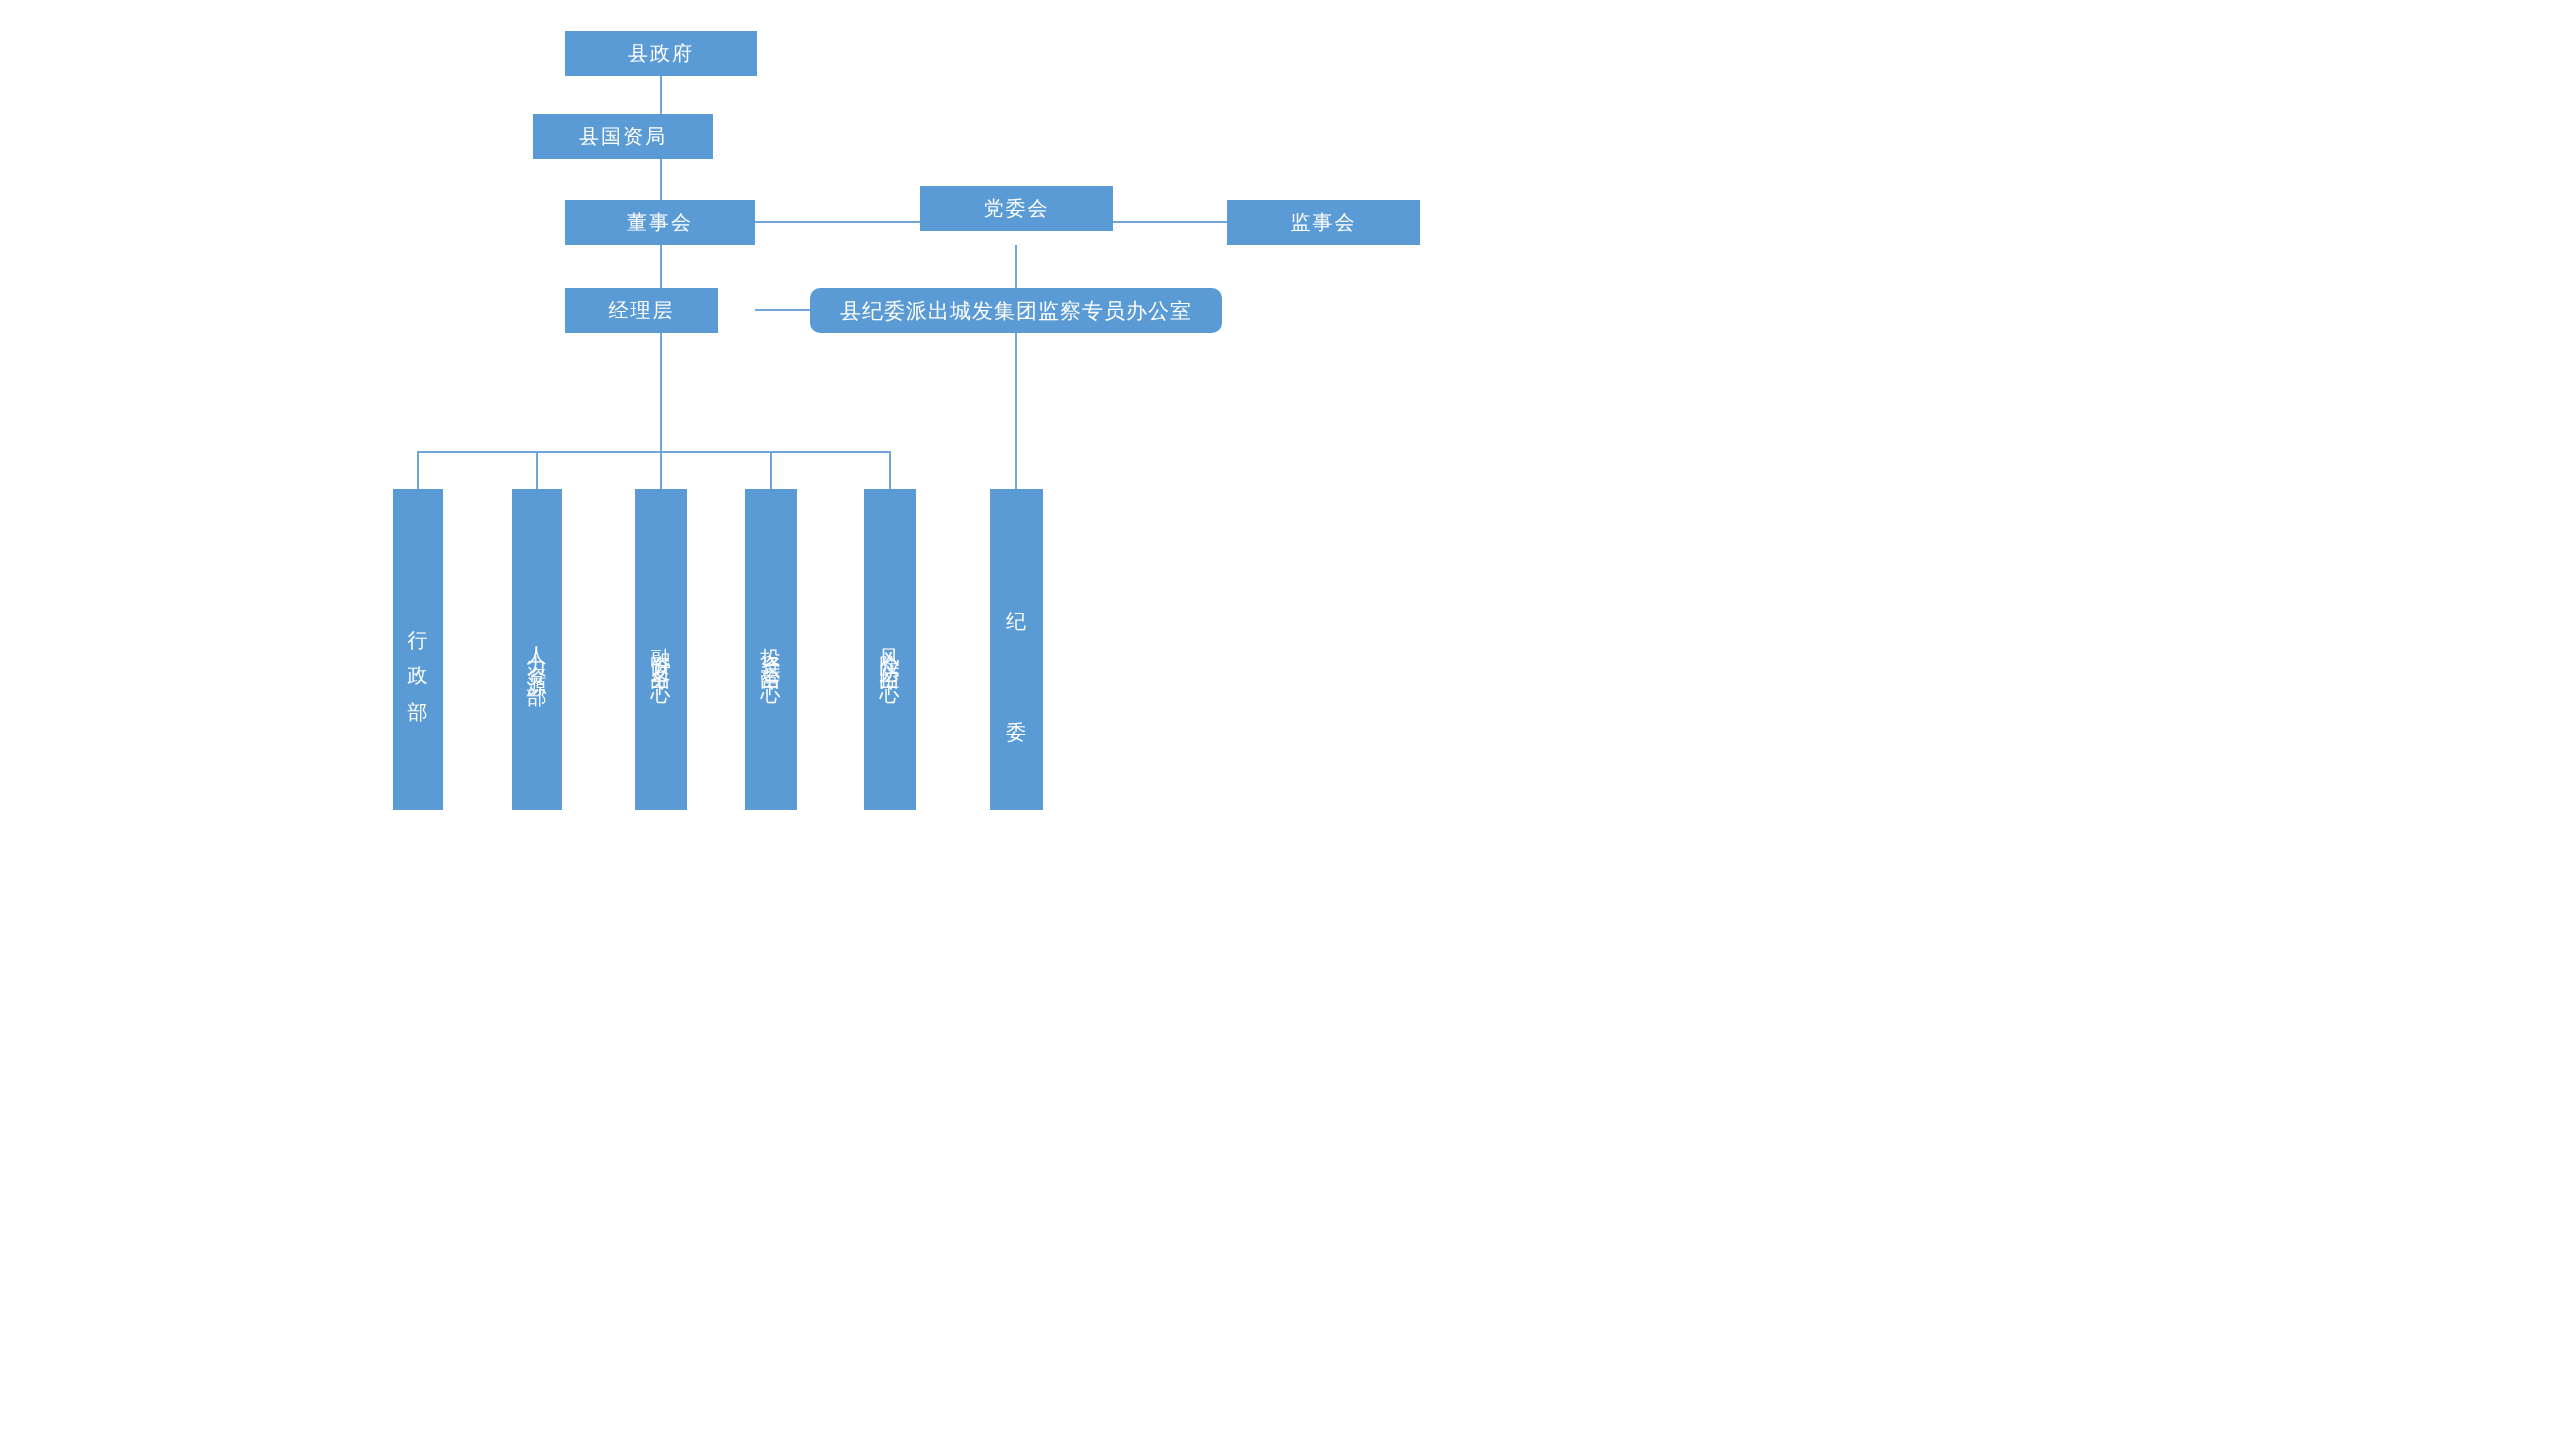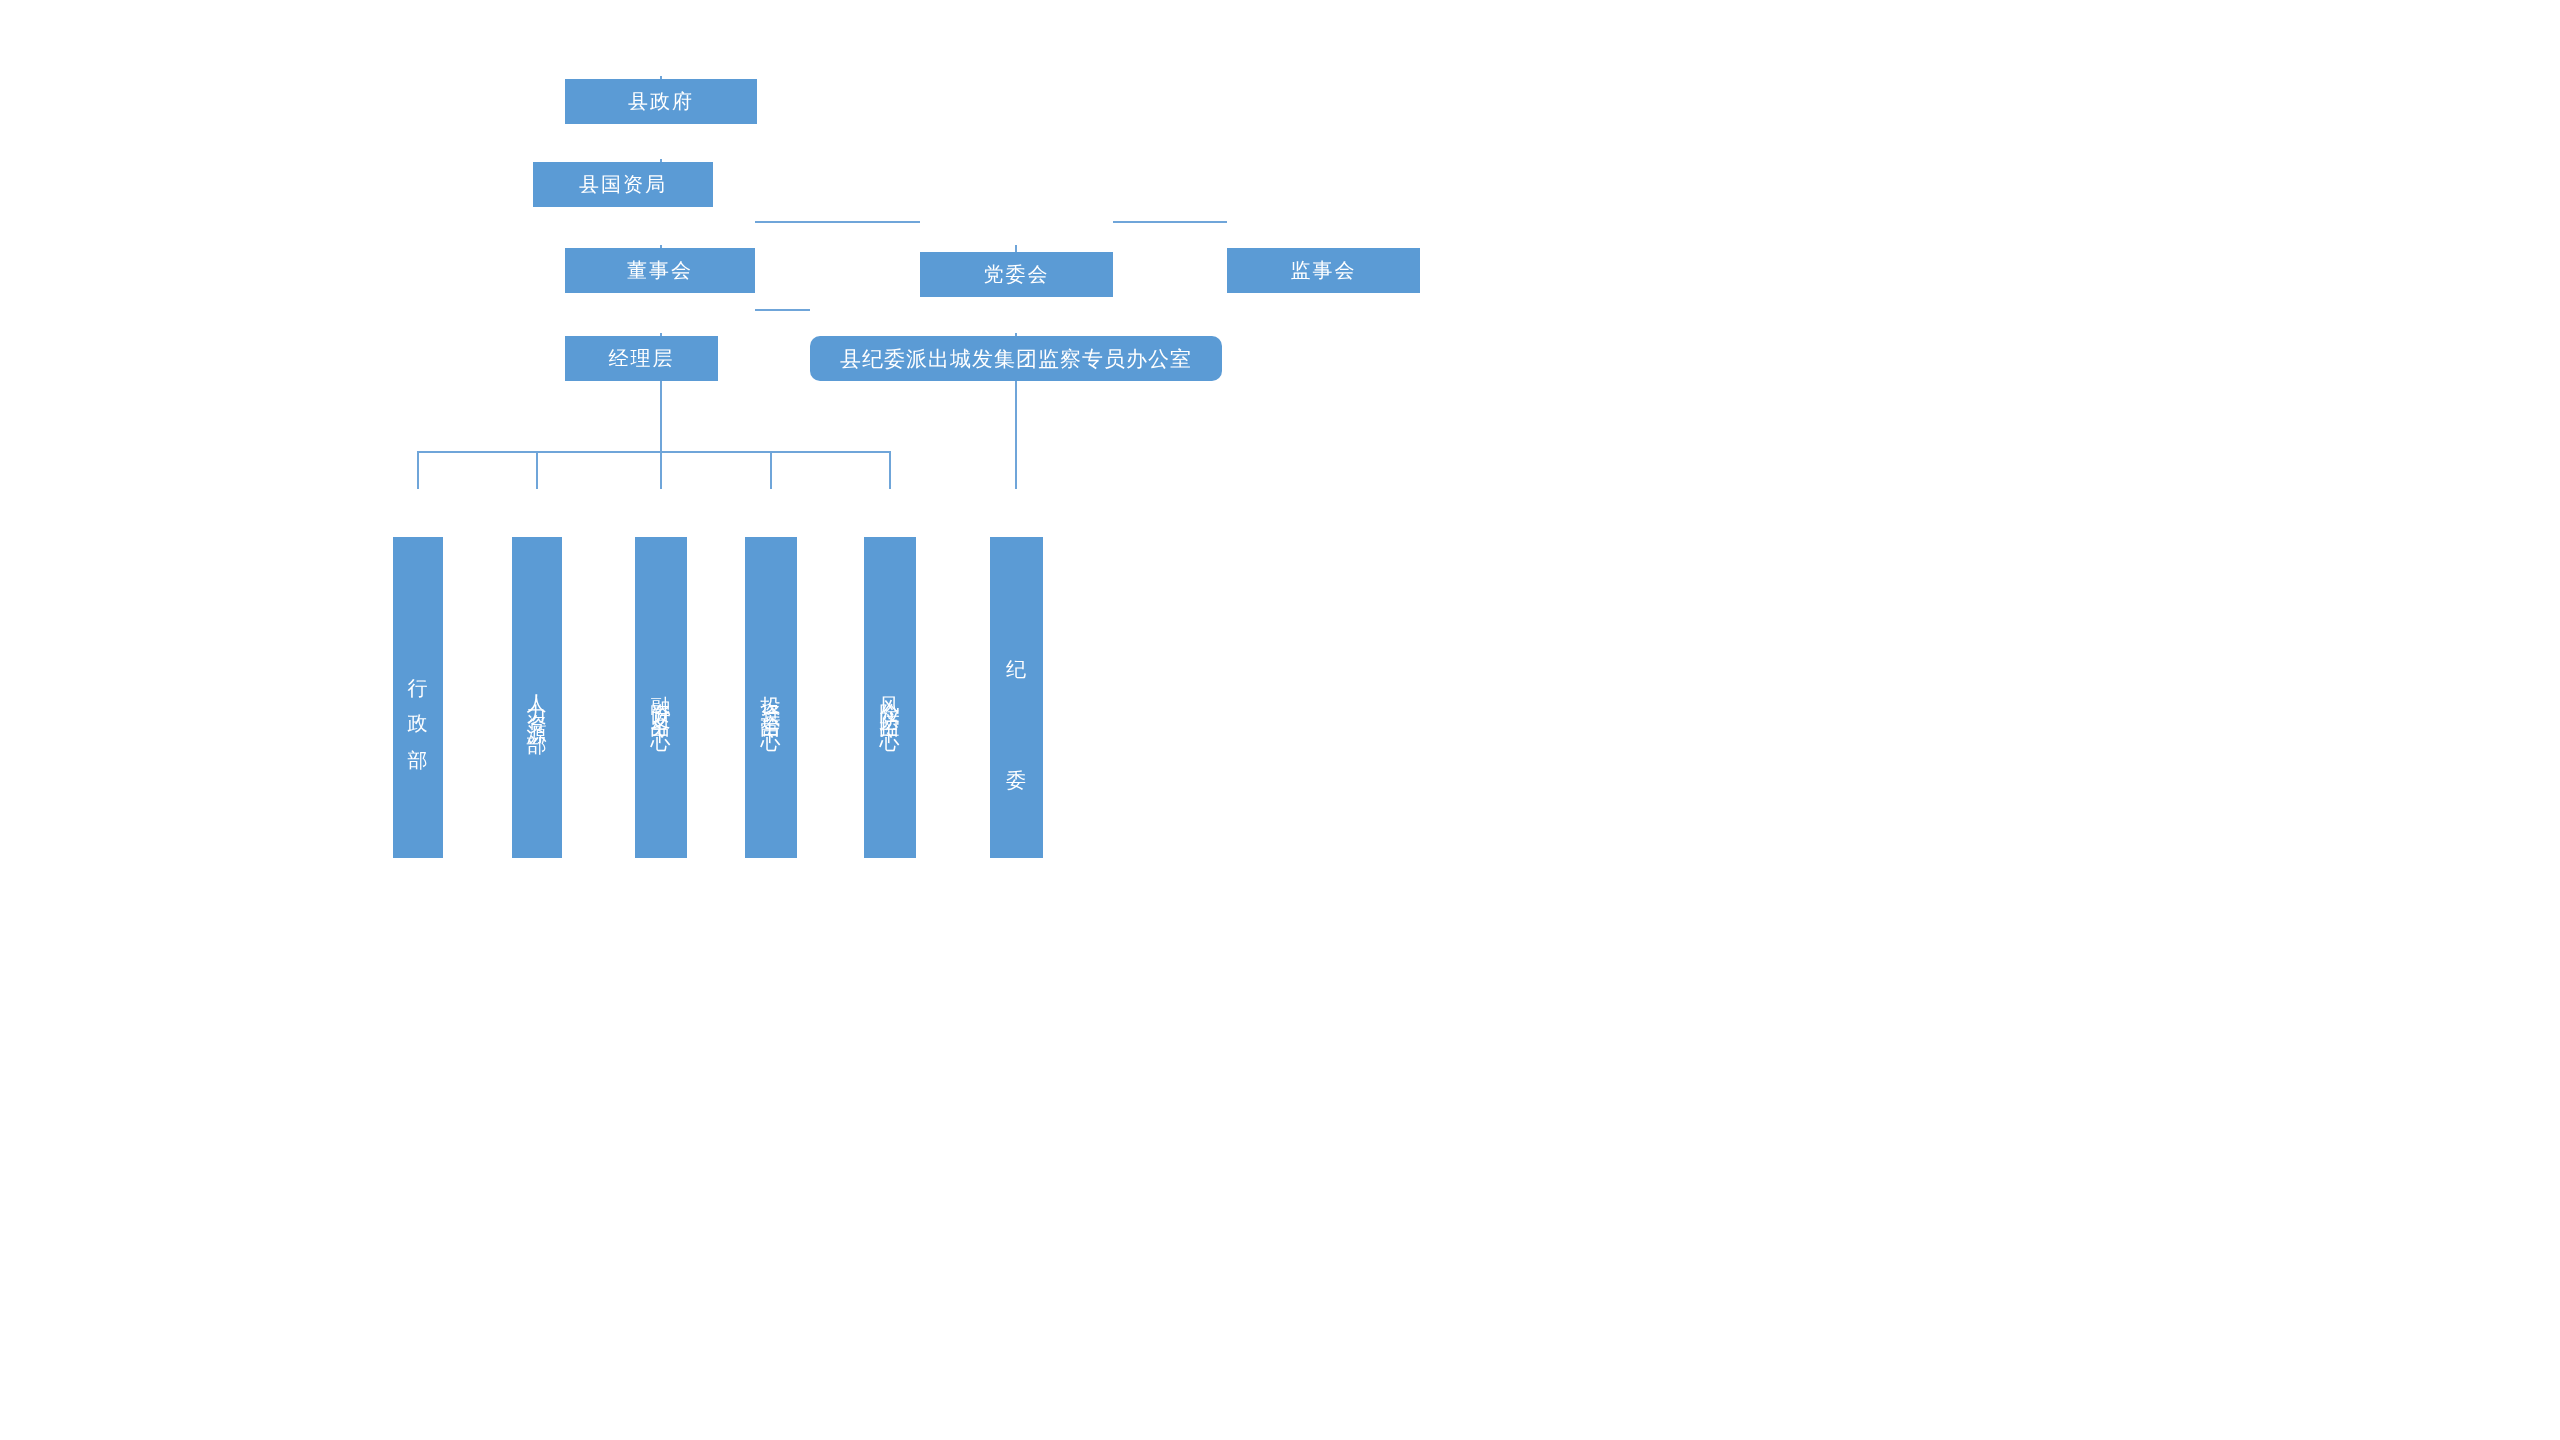--- a/index.html
+++ b/index.html
@@ -16,21 +16,20 @@
     overflow: hidden;
   }
   .node {
     position: absolute;
     background: var(--node-fill, #5b9bd5);
     color: var(--node-text, #ffffff);
     display: flex;
     align-items: center;
     justify-content: center;
     box-sizing: border-box;
-    margin-top: 48px;
   }
   .node.h {
     height: 45px;
     font-size: 20px;
     letter-spacing: 2px;
     white-space: nowrap;
   }
   .node.h.wide {
     font-size: 21px;
     letter-spacing: 1px;
@@ -80,21 +79,21 @@
 
   <div class="node h" style="left:565px; top:31px;  width:192px;">
     <span>县政府</span>
   </div>
   <div class="node h" style="left:533px; top:114px; width:180px;">
     <span>县国资局</span>
   </div>
   <div class="node h" style="left:565px; top:200px; width:190px;justify-content:center;">
     <span>董事会</span>
   </div>
-  <div class="node h" style="left:920px; top:204px; width:193px;">
+  <div class="node h" style="left:920px; top:186px; width:193px;">
     <span>党委会</span>
   </div>
   <div class="node h" style="left:1227px; top:200px; width:193px;text-align:right;">
     <span>监事会</span>
   </div>
   <div class="node h" style="left:565px; top:288px; width:153px;">
     <span>经理层</span>
   </div>
   <div class="node h wide" style="left:810px; top:288px; width:412px;border-radius:10px;">
     <span>县纪委派出城发集团监察专员办公室</span>

